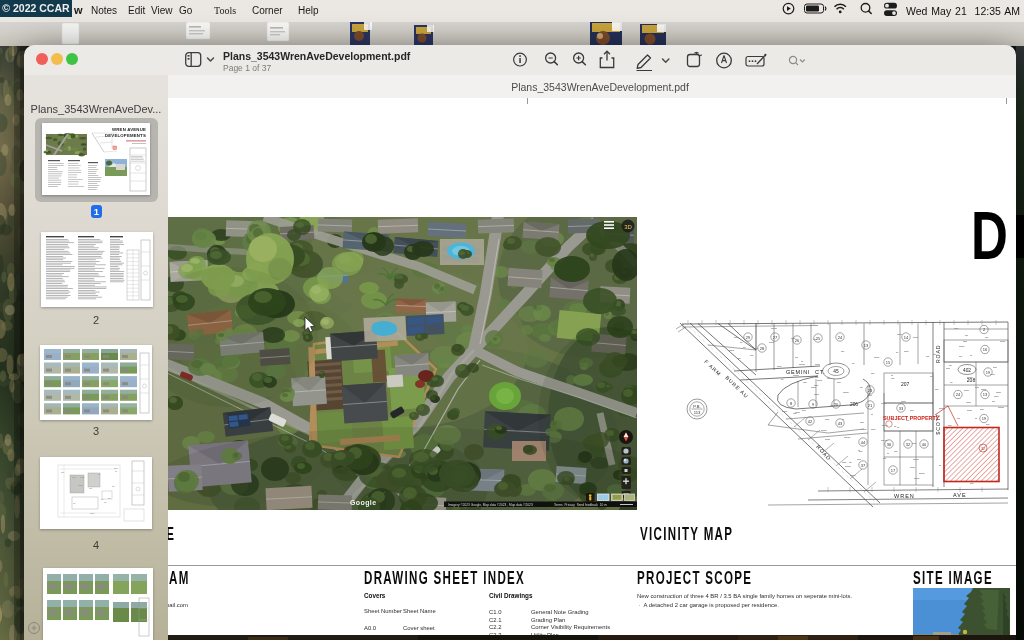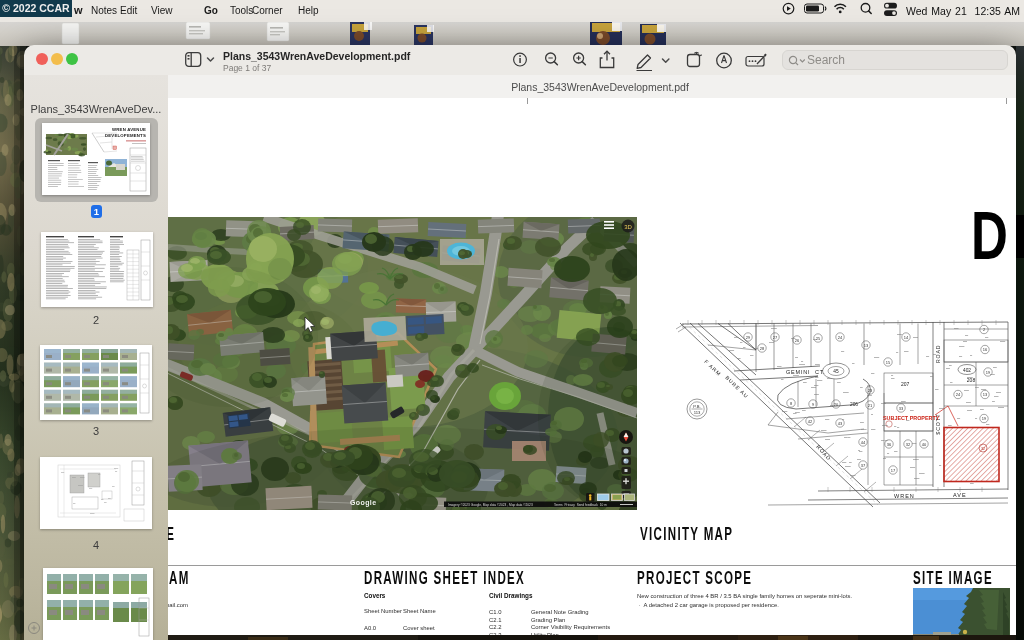--- a/index.html
+++ b/index.html
@@ -210,24 +210,24 @@
           <rect x="642" y="3" width="22" height="8" fill="#c8a43c"></rect>
           <circle cx="650" cy="17" r="5.5" fill="#7a4a2a"></circle>
           <rect x="657" y="2" width="9" height="8" fill="#ffffff" opacity=".9"></rect>
         </g>
     </g>
   </svg>
 
   <div id="menubar" class="abs">
     <div class="mitem" style="left:74px;font-weight:bold;font-size:11px;top:4px;">w</div>
     <div class="mitem" style="left:91px;">Notes</div>
-    <div class="mitem" style="left:120px;">Edit</div>
+    <div class="mitem" style="left:128px;">Edit</div>
     <div class="mitem" style="left:151px;">View</div>
-    <div class="mitem" style="left:204px;font-weight:bold;">Go</div>
-    <div class="mitem" style="left:230px;">Tools</div>
+    <div class="mitem" style="left:179px;">Go</div>
+    <div class="mitem" style="left:214px;font-family:Liberation Serif, serif;">Tools</div>
     <div class="mitem" style="left:252px;">Corner</div>
     <div class="mitem" style="left:298px;">Help</div>
     <svg class="abs" style="left:778px;top:0" width="130" height="22" viewBox="0 0 130 22">
       <circle cx="10.5" cy="8.6" r="5.3" fill="none" stroke="#1c1c1c" stroke-width="1.2"></circle>
       <path d="M 9 6.2 L 12.8 8.6 L 9 11 Z" fill="#1c1c1c"></path>
       <rect x="26.5" y="4" width="19" height="9" rx="2.5" fill="none" stroke="#1c1c1c" stroke-width="1"></rect>
       <rect x="28" y="5.5" width="13" height="6" rx="1.2" fill="#1c1c1c"></rect>
       <path d="M 47 6.5 q 1.8 2 0 4" fill="none" stroke="#1c1c1c" stroke-width="1.1"></path>
       <g stroke="#1c1c1c" fill="none">
         <path d="M 56.5 6.8 a 7.5 7.5 0 0 1 11.4 0" stroke-width="1.5"></path>
@@ -298,21 +298,20 @@
       </g>
       <g transform="translate(238,0)">
         <rect x="1" y="6.5" width="18" height="9.5" rx="2" fill="none" stroke="#3a3a3a" stroke-width="1.2"></rect>
         <circle cx="4.5" cy="11.2" r="0.9" fill="#3a3a3a"></circle>
           <circle cx="7.5" cy="11.2" r="0.9" fill="#3a3a3a"></circle>
           <circle cx="10.5" cy="11.2" r="0.9" fill="#3a3a3a"></circle>
         <line x1="12" y1="14" x2="19.5" y2="6" stroke="#3a3a3a" stroke-width="1.3"></line>
         <path d="M 19.5 6 l 1.5 -1.8" stroke="#3a3a3a" stroke-width="2"></path>
       </g>
     </svg>
-    <div id="searchbox">Search</div>
     <svg class="abs" style="left:764px;top:10px" width="20" height="12" viewBox="0 0 20 12">
       <circle cx="5" cy="5" r="3.6" fill="none" stroke="#8e8c88" stroke-width="1.2"></circle>
       <line x1="7.6" y1="7.6" x2="10" y2="10" stroke="#8e8c88" stroke-width="1.2"></line>
       <path d="M 12 4.5 l 2.4 2.4 l 2.4 -2.4" fill="none" stroke="#8e8c88" stroke-width="1.2"></path>
     </svg>
 
     <div id="sidebar" class="abs"></div>
     <div id="sbtitle">Plans_3543WrenAveDev...</div>
 
     <div id="selbox"></div>

